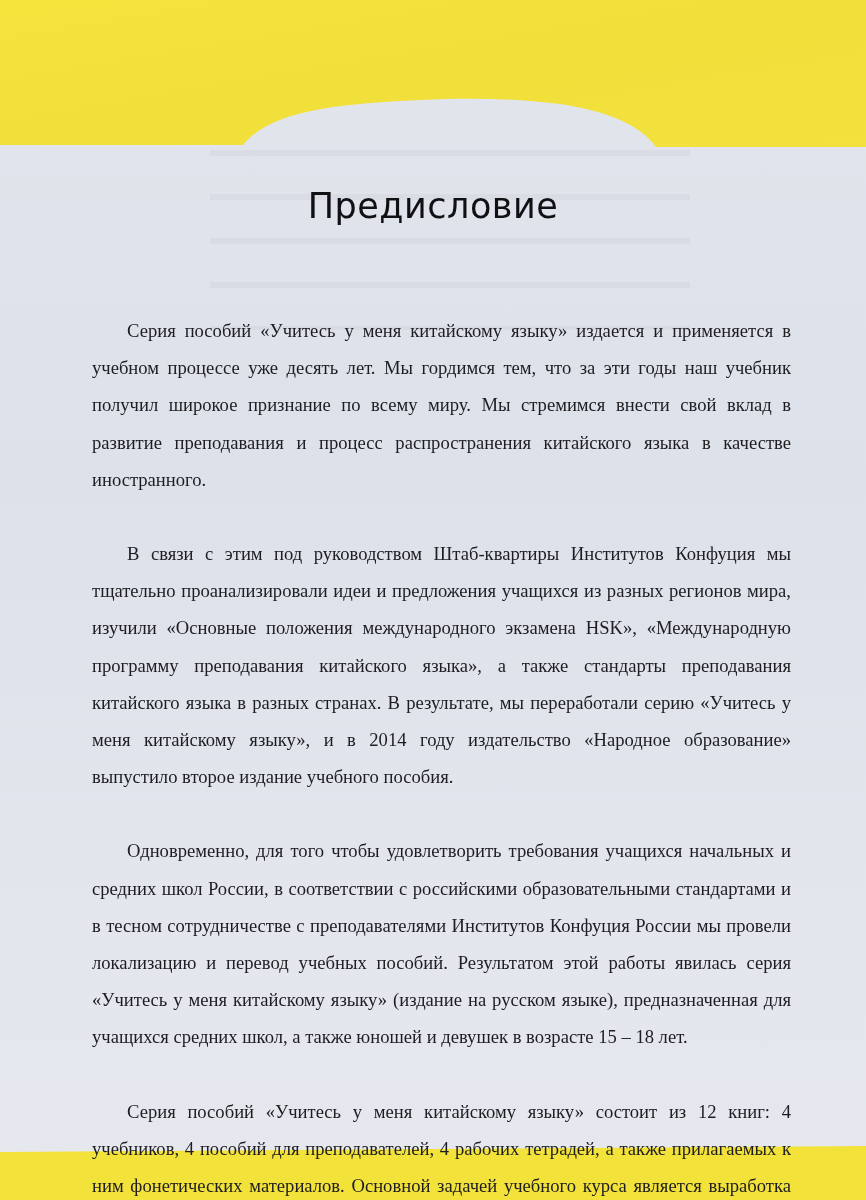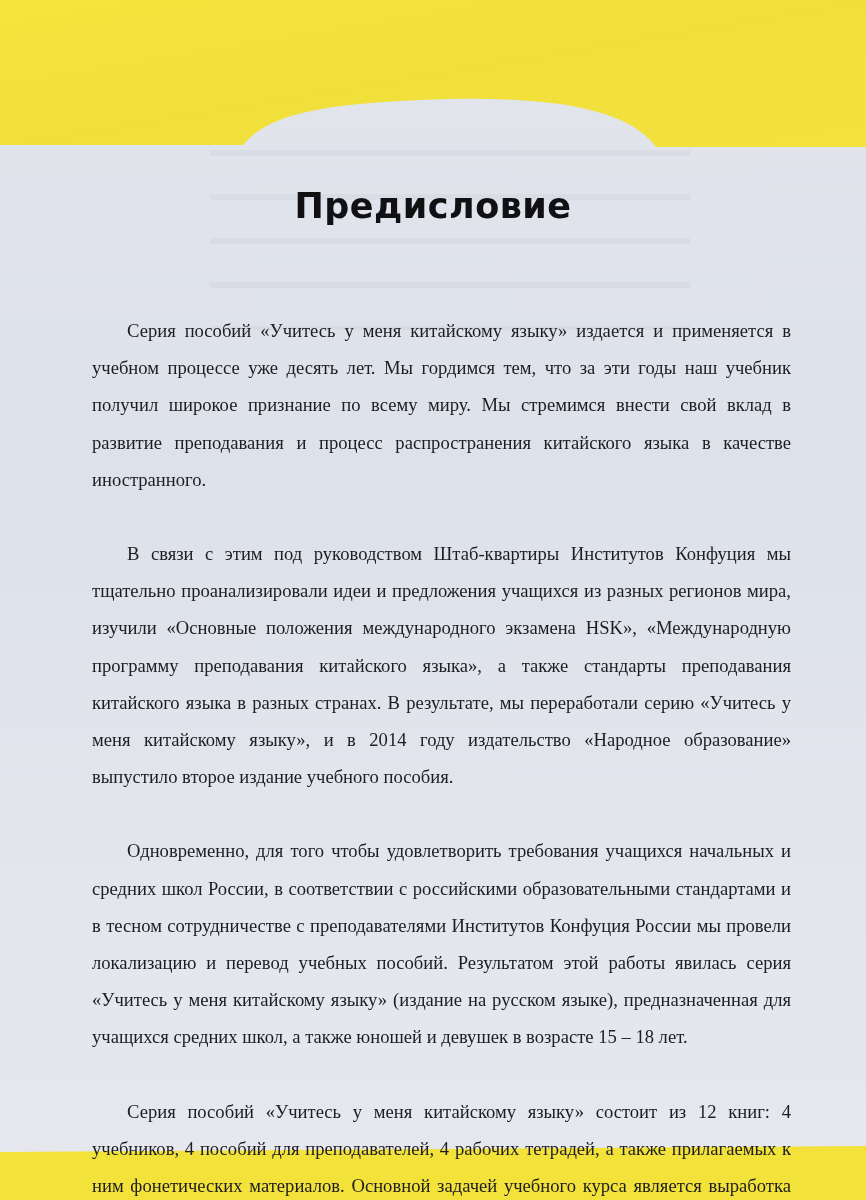--- a/index.html
+++ b/index.html
@@ -36,21 +36,21 @@
       width: 480px; height: 180px;
       opacity: 0.05;
       background: repeating-linear-gradient(180deg, #556 0 6px, transparent 6px 44px);
     }
     .title {
       position: absolute;
       left: 0; top: 186px;
       width: 866px;
       text-align: center;
       font-family: "DejaVu Sans", sans-serif;
-      font-weight: bold;
+      font-weight: normal;
       font-size: 35px;
       letter-spacing: 0.5px;
       color: #111114;
       margin: 0;
     }
     .body-text {
       position: absolute;
       left: 92px;
       top: 312px;
       width: 699px;

